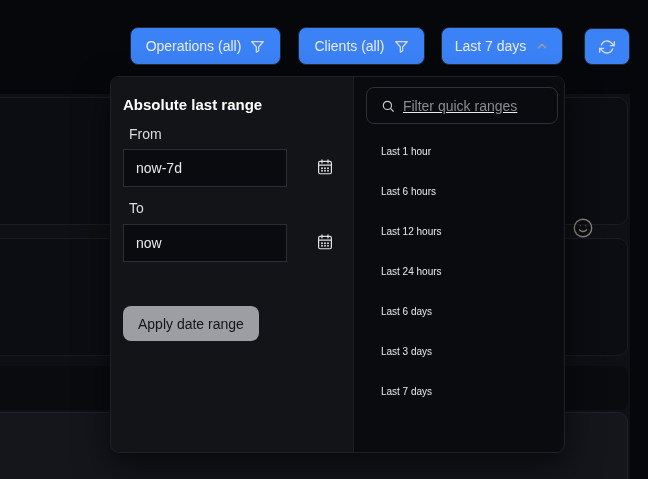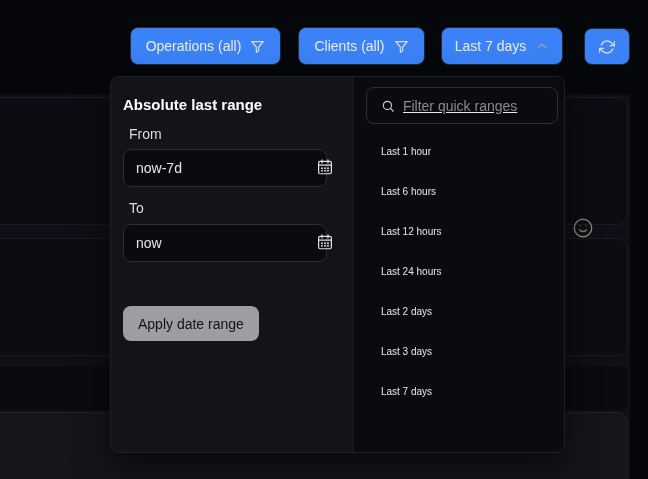--- a/index.html
+++ b/index.html
@@ -49,22 +49,22 @@
     box-shadow:0 14px 34px rgba(0,0,0,.6);
     display:flex; overflow:hidden; z-index:5;
   }
   .picker-left  { position:relative; width:243px; background:#131418; }
   .picker-right { position:relative; width:212px; background:#0a0b0f; border-left:1px solid #1d1f25; }
 
   .abs-title { position:absolute; left:12px; top:19px; font-size:15px; font-weight:bold; color:#ffffff; }
   .fld-label { position:absolute; left:12px; font-size:14px; color:#dcdce1;margin-left:6px; }
   .lbl-from { top:49px; } .lbl-to { top:123px; }
   .time-input {
-    position:absolute; left:12px; width:204px; height:38px;
-    background:#0a0b0f; border:1px solid #2c2e35; border-radius:8px;
+    position:absolute; left:12px; width:164px; height:38px;
+    background:#0a0b0f; border:1px solid #2c2e35; border-radius:0;
     color:#e8e8eb; font-size:14px; font-family:inherit; padding:0 12px; outline:none;
   }
   .inp-from { top:72px; } .inp-to { top:147px; }
   .cal-btn {
     position:absolute; left:202px; width:24px; height:24px;
     background:none; border:none; color:#e0e1e5; cursor:pointer;
     display:flex; align-items:center; justify-content:center; padding:0;
   }
   .cal-from { top:79px; } .cal-to { top:154px; }
   .apply-btn {
@@ -210,20 +210,20 @@
           </svg>
         </span>
         <input type="text" placeholder="Filter quick ranges" style="">
       </div>
 
       <div class="quick-list">
         <div class="quick-item">Last 1 hour</div>
         <div class="quick-item">Last 6 hours</div>
         <div class="quick-item">Last 12 hours</div>
         <div class="quick-item">Last 24 hours</div>
-        <div class="quick-item">Last 2 days</div>
+        <div class="quick-item">Last 6 days</div>
         <div class="quick-item">Last 3 days</div>
         <div class="quick-item">Last 7 days</div>
       </div>
     </div>
 
   </div>
 </div>
 
 </body></html>

